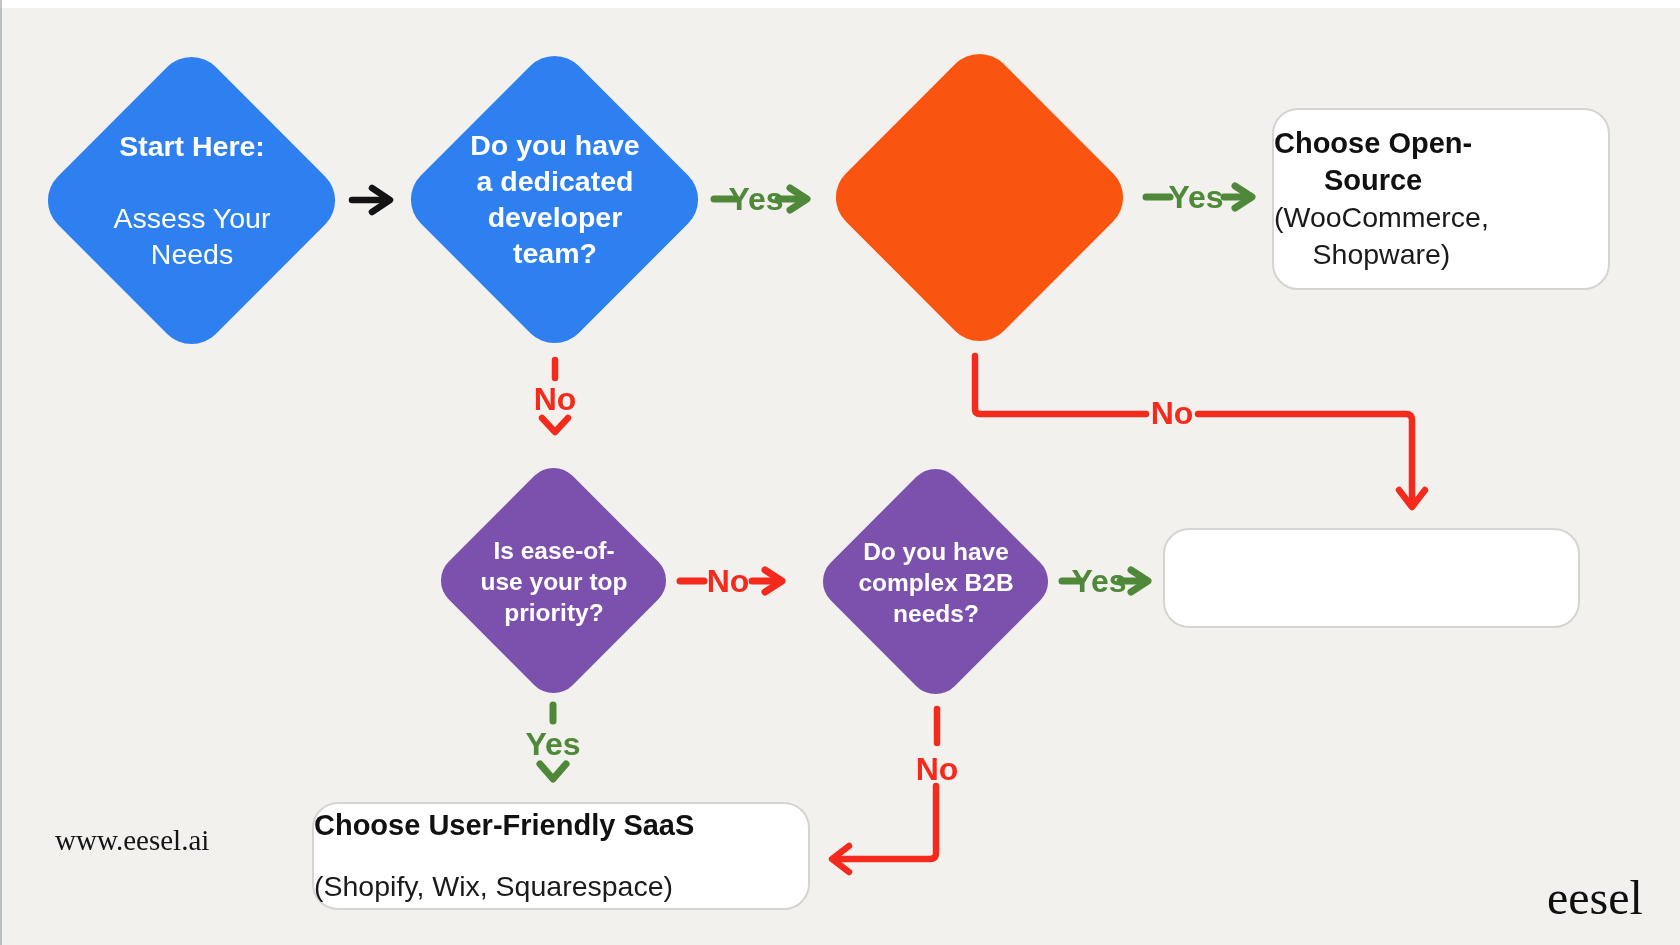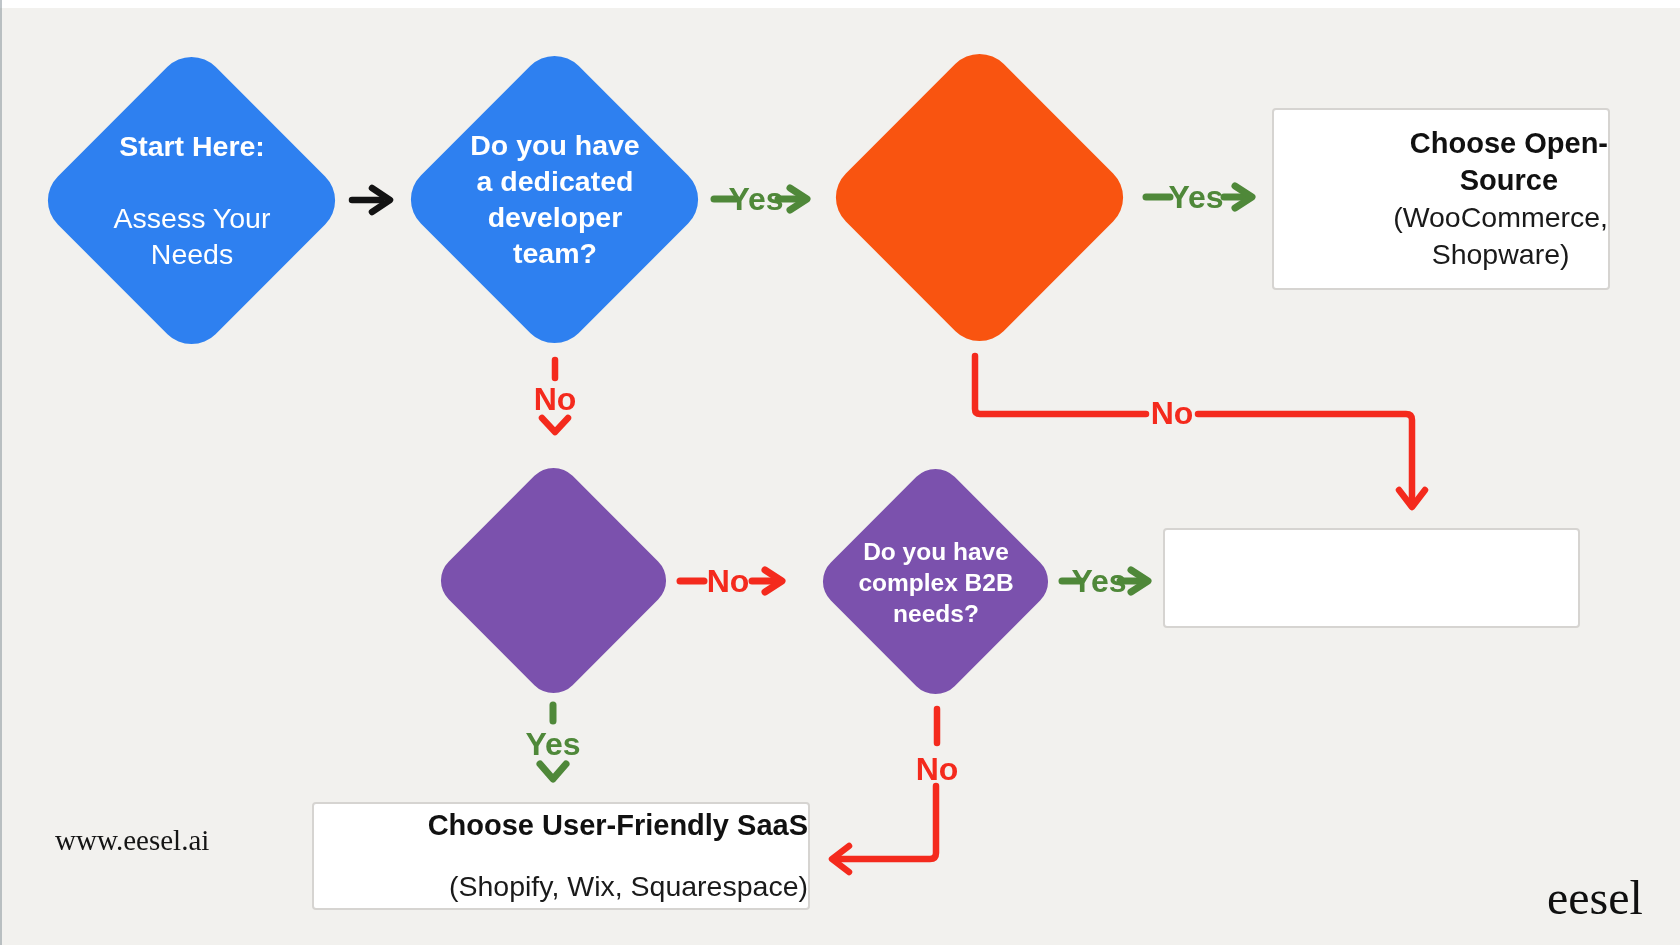--- a/index.html
+++ b/index.html
@@ -30,22 +30,22 @@
     text-align:center; white-space:pre-line; color:var(--text-light);
   }
   .lbl-big{font-size:28.5px;line-height:36px;font-weight:bold;}
   .lbl-mid{font-size:25px;line-height:31px;font-weight:bold;}
   .lbl-reg{font-weight:normal;display:block;}
   .lbl-bold{font-weight:bold;display:block;}
 
   
   .result-box{
     position:absolute; background:var(--box-bg);
-    border:2px solid var(--box-border); border-radius:4px;
-    display:flex; flex-direction:column; justify-content:center; align-items:flex-end;
+    border:2px solid var(--box-border); border-radius:26px;
+    display:flex; flex-direction:column; justify-content:center; align-items:flex-start;
     text-align:center; color:var(--text-dark); box-sizing:border-box;
   }
   .box-title{font-weight:bold;font-size:29px;line-height:37px;white-space:pre-line;}
   .box-sub{font-weight:normal;font-size:28.5px;line-height:37px;white-space:pre-line;color:#1a1a1a;}
 
   
   .edge-label{
     position:absolute; transform:translate(-50%,-50%);
     font-weight:bold; font-size:32px; line-height:24px;
   }
@@ -86,20 +86,23 @@
 
   <div class="node-label lbl-big" style="left:192px;top:200px;">
     <span class="lbl-bold">Start Here:</span>
     <span class="lbl-reg" style="white-space:pre-line;">Assess Your
 Needs</span>
   </div>
   <div class="node-label lbl-big" style="left:555px;top:199px;">Do you have
 a dedicated
 developer
 team?</div>
+  <div class="node-label lbl-mid" style="left:554px;top:581px;font-size:24.5px;">Is ease-of-
+use your top
+priority?</div>
   <div class="node-label lbl-mid" style="left:936px;top:582px;font-size:24.5px;">Do you have
 complex B2B
 needs?</div>
 
   <div class="result-box" style="left:1272px;top:108px;width:338px;height:182px;">
     <div class="box-title">Choose Open-
 Source</div>
     <div class="box-sub">(WooCommerce,
 Shopware)</div>
   </div>

